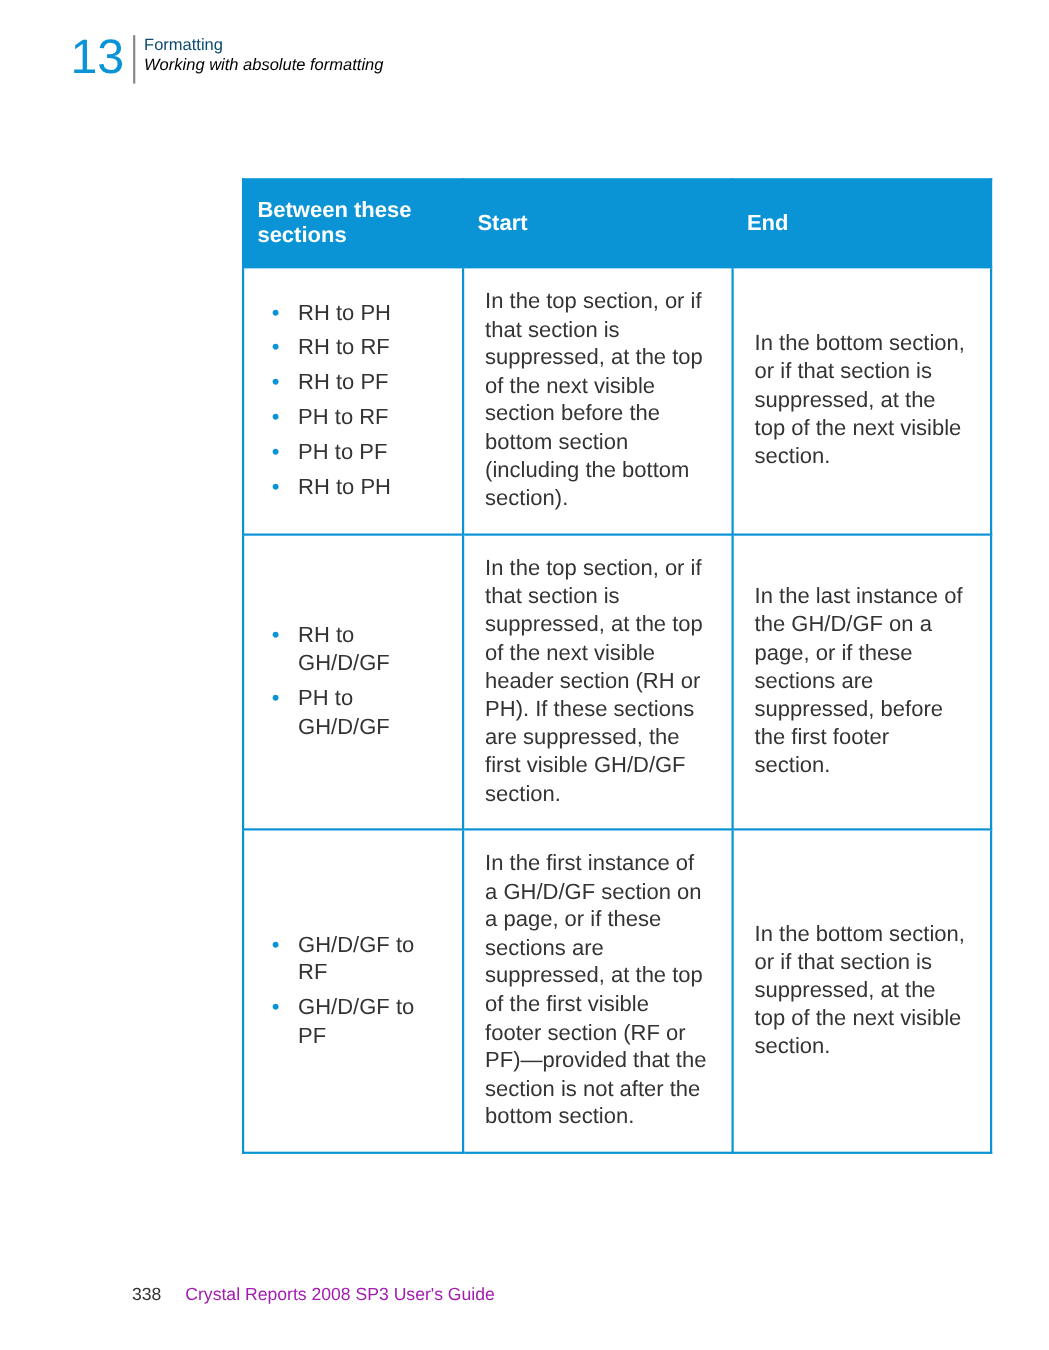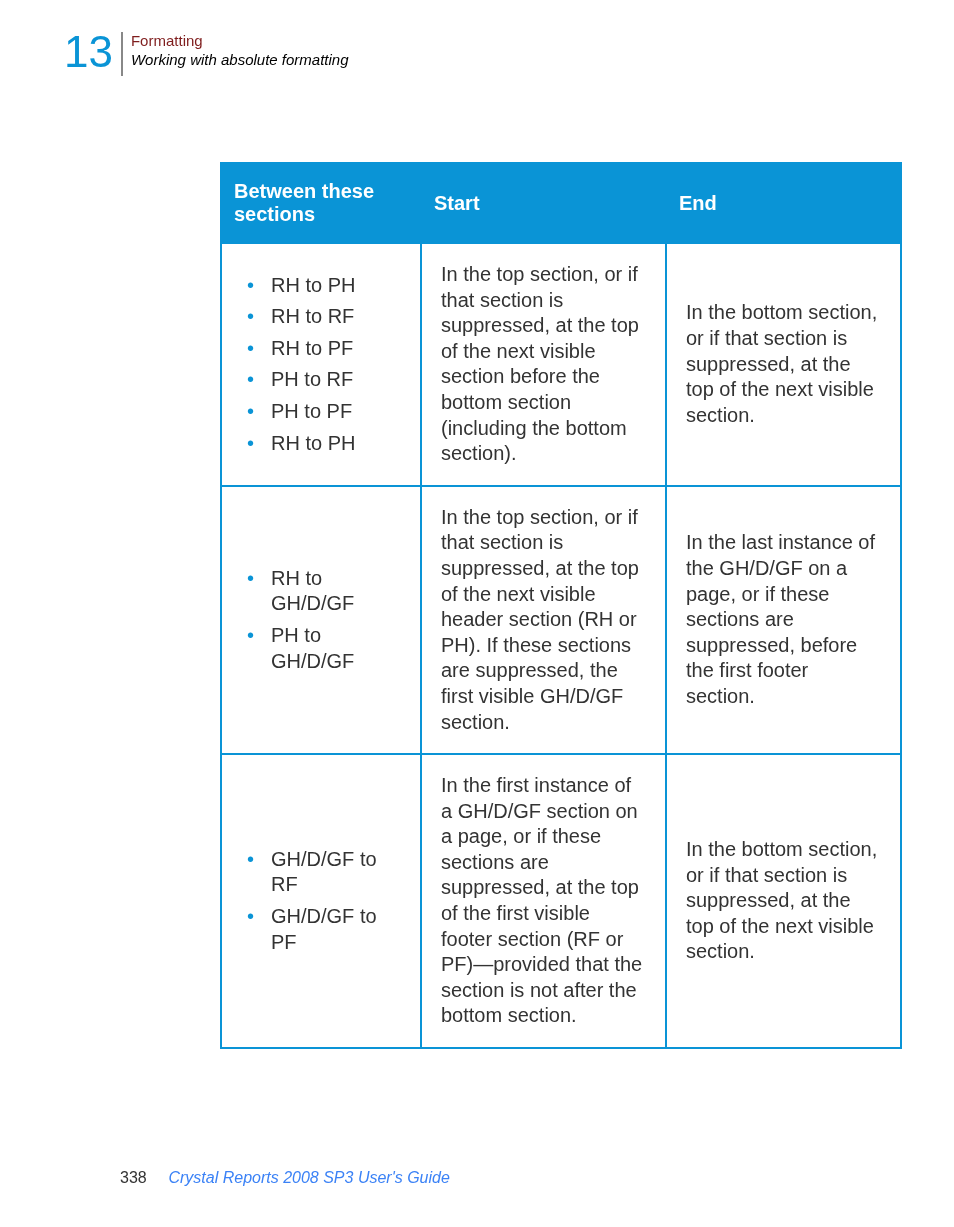--- a/index.html
+++ b/index.html
@@ -35,21 +35,21 @@
     margin: 2px 8px 0 2px;
   }
   .header-text {
     display: flex;
     flex-direction: column;
     justify-content: center;
     line-height: 1.25;
     font-size: 15px;
     padding-top: 2px;
   }
-  .header-text .title { color: #7f1d1d; }
+  .header-text .title { color: #0c4a6e; }
   .header-text .sub { font-style: italic; color: #000000; }
   .page-body {
     position: absolute;
     top: 162px;
     left: 220px;
     width: 680px;
   }
   table.main {
     border-collapse: collapse;
     width: 100%;
@@ -96,21 +96,21 @@
     line-height: 1.2;
   }
   .footer {
     position: absolute;
     left: 120px;
     bottom: 40px;
     font-size: 16px;
     color: #333;
   }
   .footer .pnum { display: inline-block; width: 44px; }
-  .footer .ftitle { color: #3b82f6; font-style: italic; }
+  .footer .ftitle { color: #a21caf; }
 </style>
 </head>
 <body>
 
 <div class="header">
   <div class="chapter-num">13</div>
   <div class="header-divider"></div>
   <div class="header-text">
     <span class="title">Formatting</span>
     <span class="sub">Working with absolute formatting</span>

